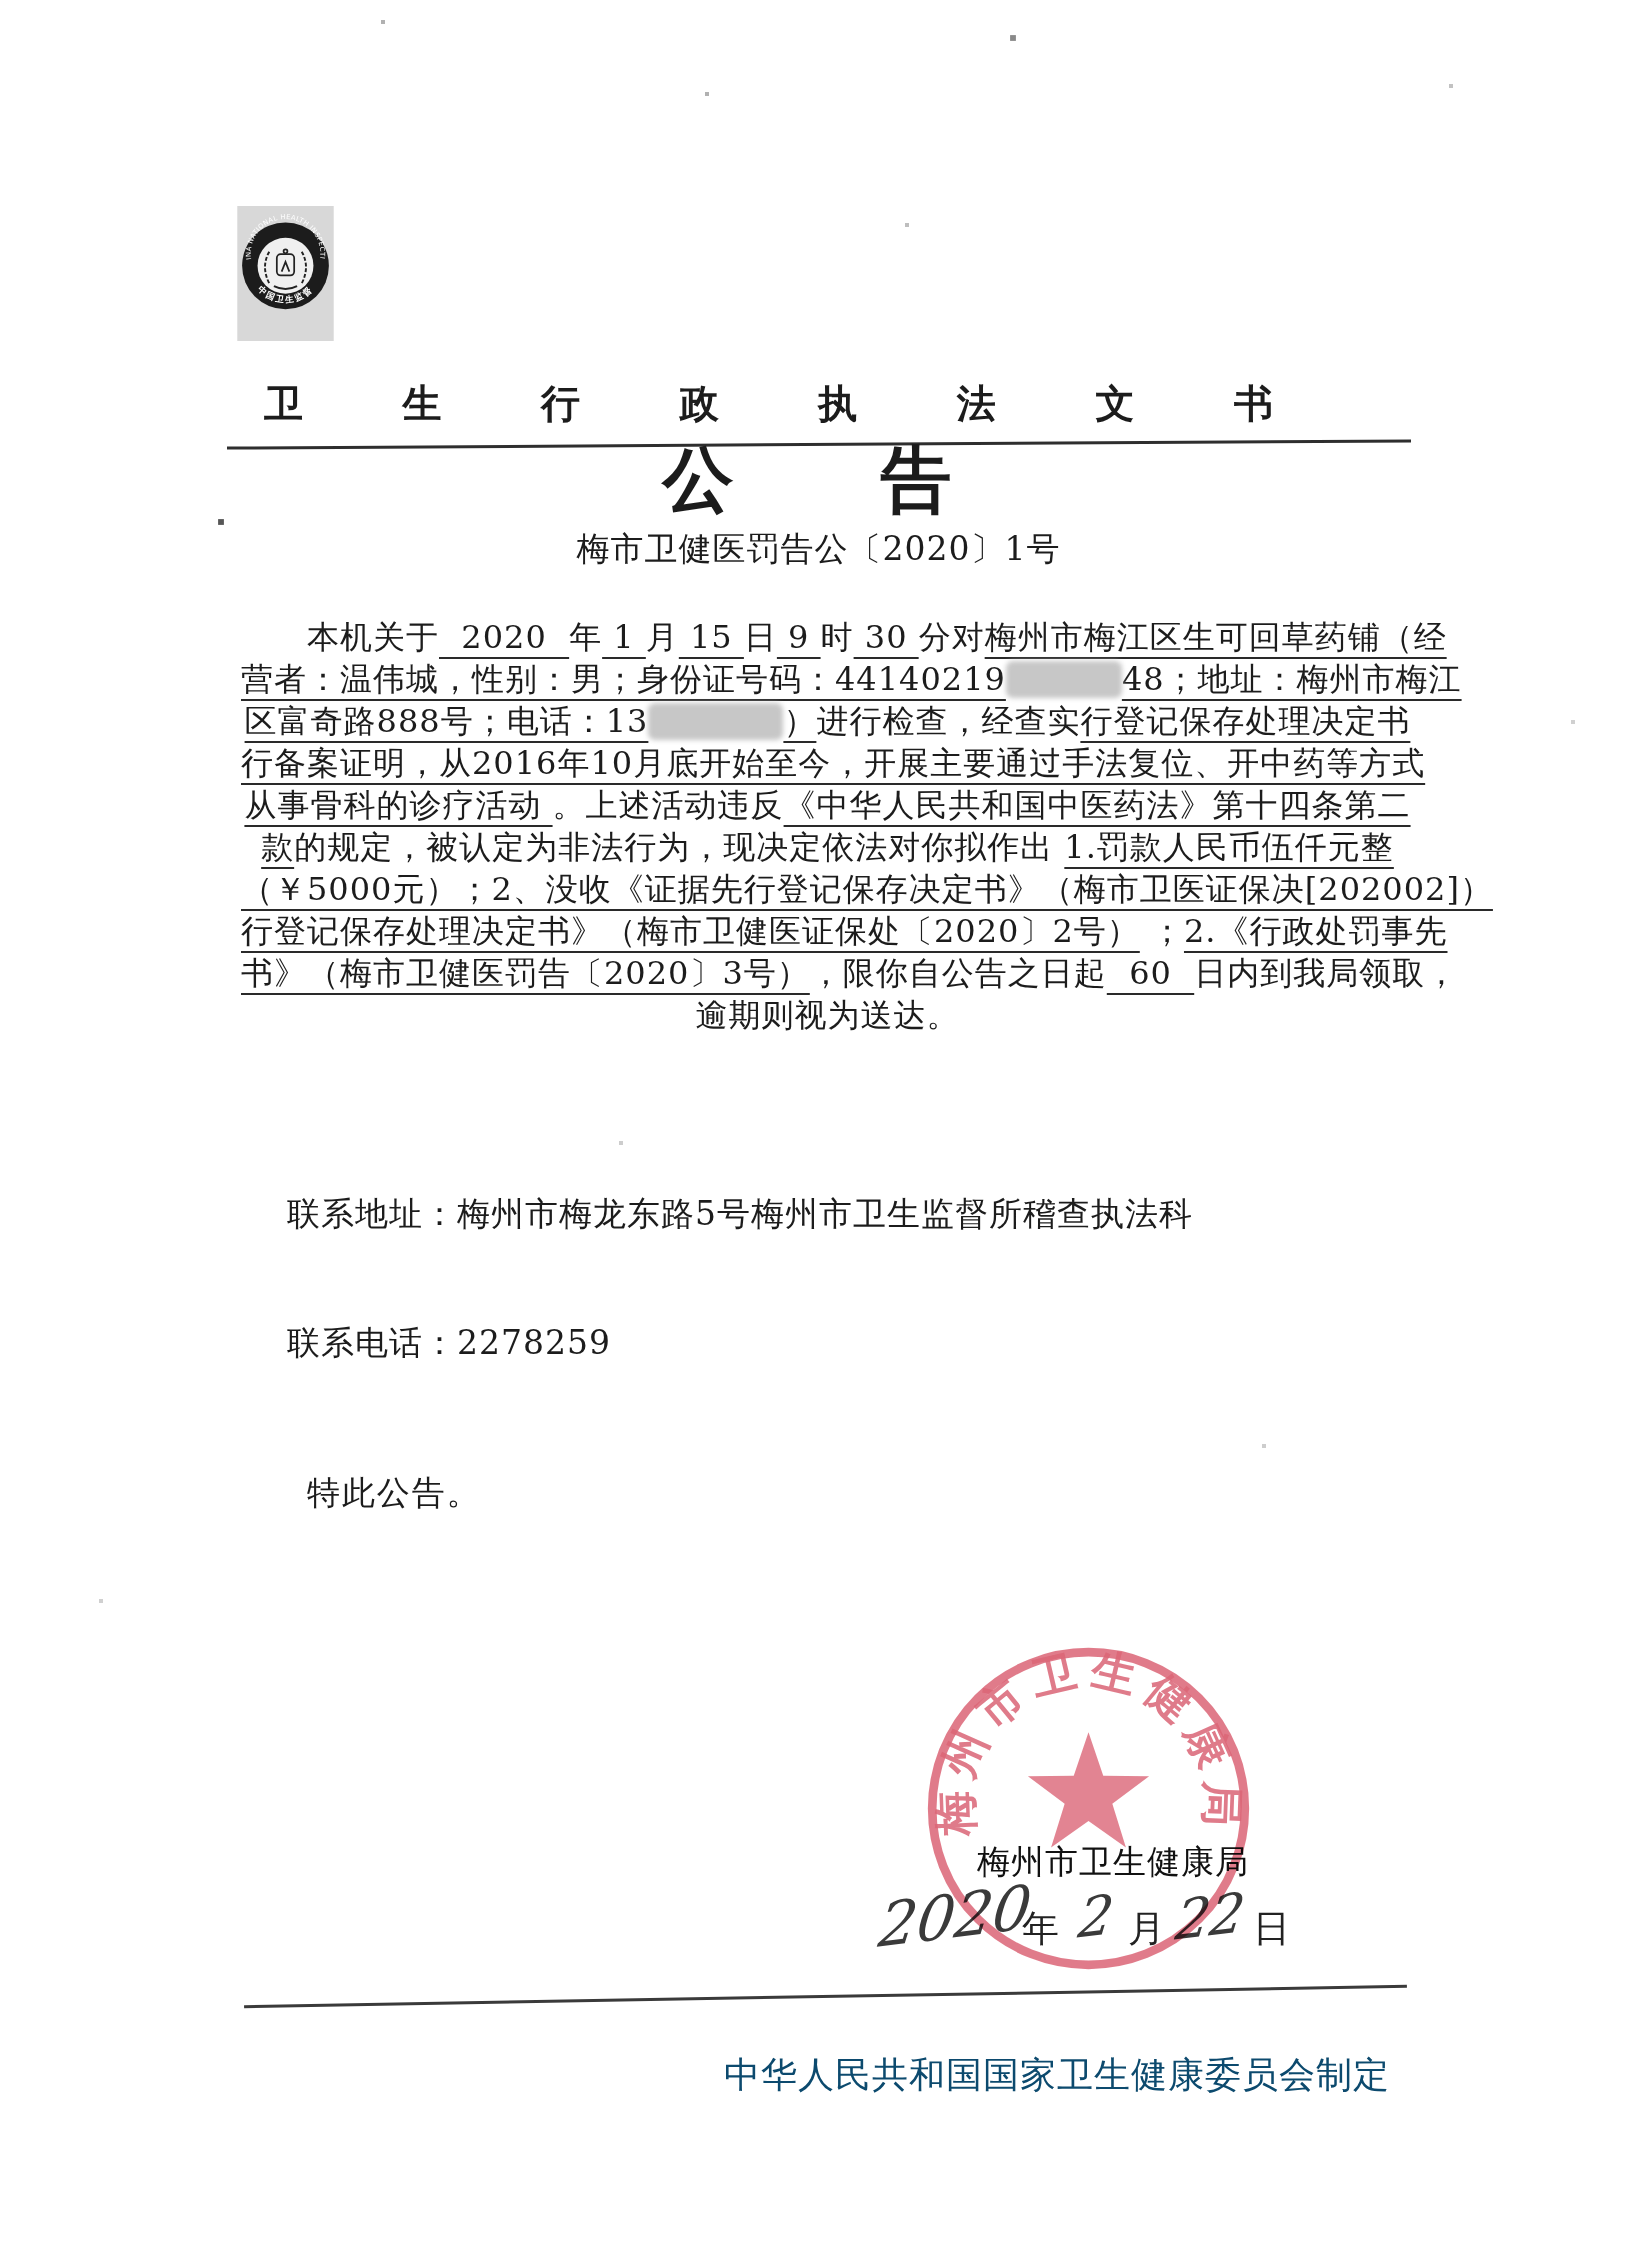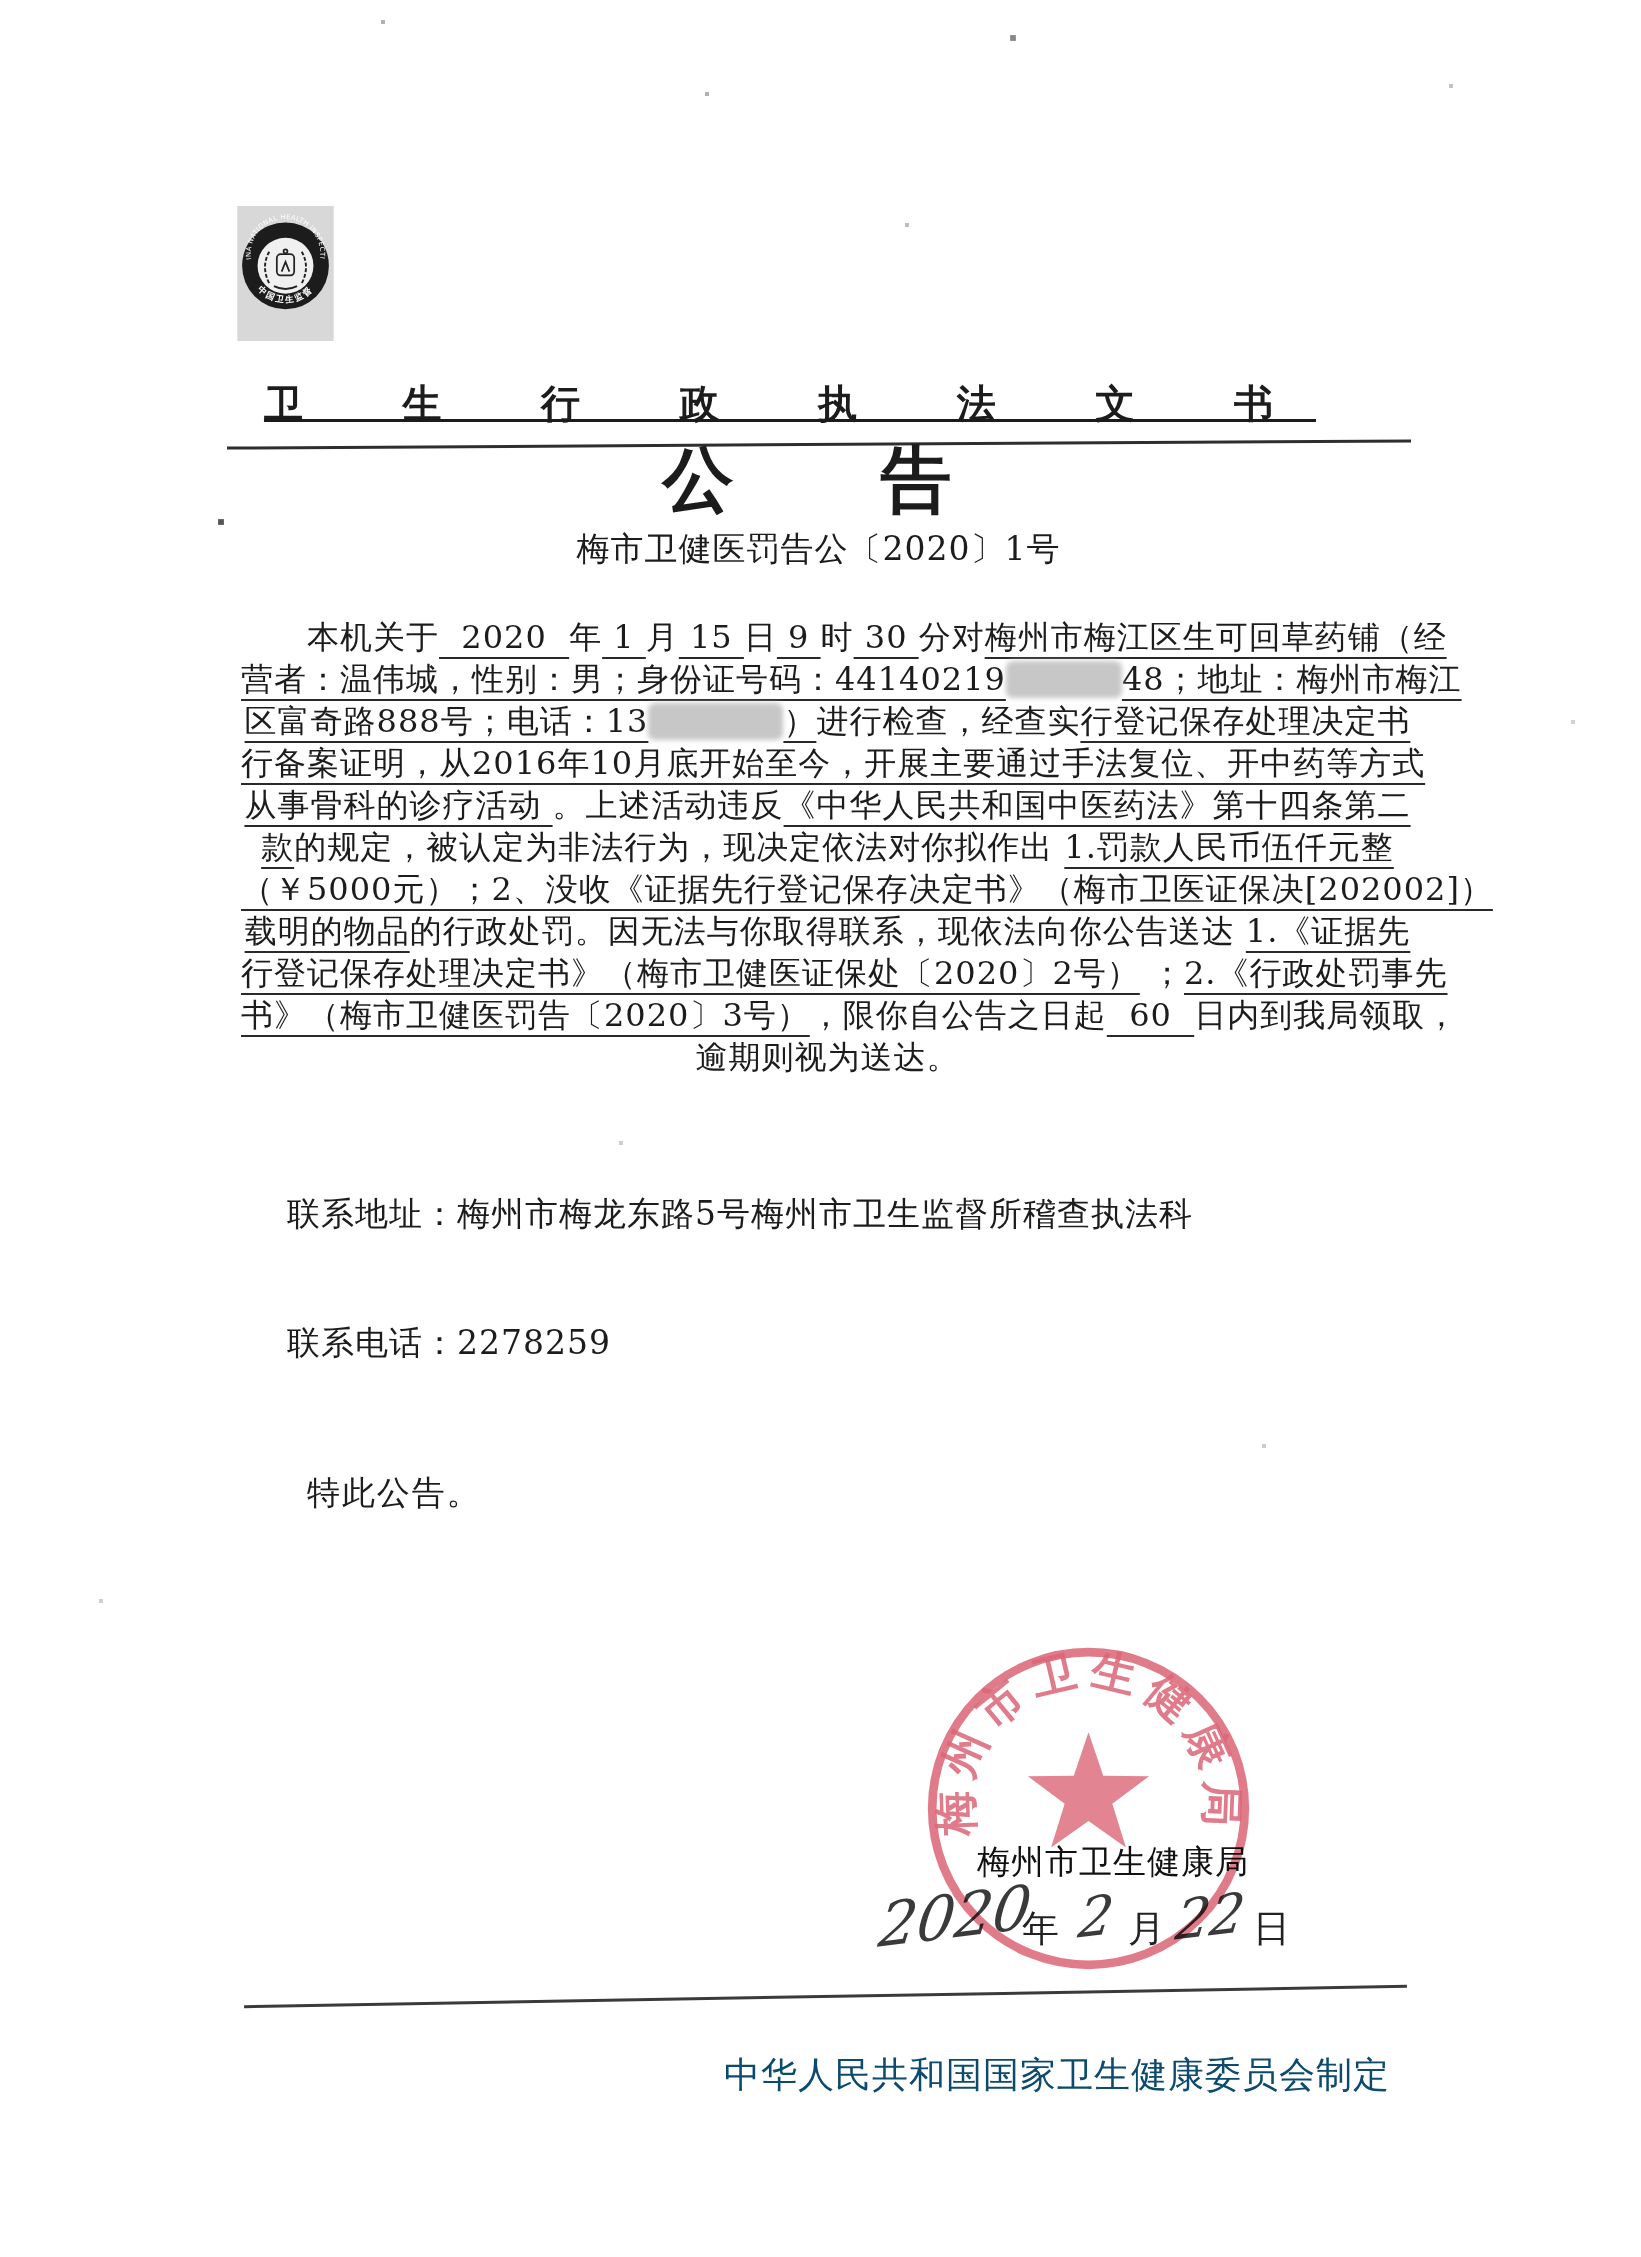--- a/index.html
+++ b/index.html
@@ -10,21 +10,21 @@
   
   #noise{position:absolute;left:0;top:0;width:1.9px;height:1.9px;background:transparent;
     box-shadow:1012px 37px 0 1.9px rgba(40,40,40,.55),706px 93px 0 1px rgba(60,60,60,.4),
     906px 224px 0 1px rgba(70,70,70,.35),220px 521px 0 1.9px rgba(30,30,30,.75),
     620px 1142px 0 1px rgba(90,90,90,.3),1263px 1445px 0 1px rgba(90,90,90,.3),
     100px 1600px 0 1px rgba(100,100,100,.3),1572px 721px 0 1px rgba(100,100,100,.3),
     382px 21px 0 1px rgba(60,60,60,.4),1450px 85px 0 1px rgba(80,80,80,.35);}
   .abs{position:absolute;}
   
   #doc-type-title{left:206px;top:377px;width:1168px;text-align:center;
-    font-size:39px;font-weight:bold;letter-spacing:43px;white-space:pre;text-decoration:underline;}
+    font-size:39px;font-weight:bold;letter-spacing:43px;white-space:pre;}
   #rule-top{left:227px;top:443px;width:1184px;height:2.9px;background:#2e2e2e;transform:rotate(-0.35deg);}
   #notice-title{left:223px;top:442px;width:1168px;display:flex;justify-content:center;gap:147px;
     font-size:71px;font-weight:bold;line-height:75px;}
   #doc-number{left:241px;top:527px;width:1155px;text-align:center;font-size:33px;letter-spacing:1px;}
   
   #body-block{left:241px;top:616px;width:1173px;font-size:32px;line-height:42px;letter-spacing:1px;}
   .line{white-space:pre;height:42px;text-align:center;}
   .u{text-decoration:underline;text-decoration-thickness:2.4px;text-underline-offset:8.7px;text-decoration-color:#2a2a2a;}
   .redact{display:inline-block;height:37px;background:#c7c7c7;border-radius:6.8px;filter:blur(2.9px);
     vertical-align:-7.7px;}
@@ -86,21 +86,20 @@
   <div class="abs" id="doc-number">梅市卫健医罚告公〔2020〕1号</div>
 
   <div class="abs" id="body-block">
       <div class="line"><span class="plain">　　本机关于</span><span class="u">  2020  </span><span class="plain">年</span><span class="u"> 1 </span><span class="plain">月</span><span class="u"> 15 </span><span class="plain">日</span><span class="u"> 9 </span><span class="plain">时</span><span class="u"> 30 </span><span class="plain">分对</span><span class="u">梅州市梅江区生可回草药铺（经</span></div>
       <div class="line"><span class="u">营者：温伟城，性别：男；身份证号码：44140219</span><span class="redact" style="width: 116px;"></span><span class="u">48；地址：梅州市梅江</span></div>
       <div class="line"><span class="u">区富奇路888号；电话：13</span><span class="redact" style="width: 135px;"></span><span class="u">）</span><span class="plain">进行检查，经查实</span><span class="u">行登记保存处理决定书</span></div>
       <div class="line"><span class="u">行备案证明，从2016年10月底开始至今，开展主要通过手法复位、开中药等方式</span></div>
       <div class="line"><span class="u">从事骨科的诊疗活动 </span><span class="plain">。上述活动违反</span><span class="u">《中华人民共和国中医药法》第十四条第二</span></div>
       <div class="line"><span class="u">款</span><span class="plain">的规定，被认定为非法行为，现决定依法对你拟作出 </span><span class="u">1.罚款人民币伍仟元整</span></div>
       <div class="line"><span class="u">（￥5000元）；2、没收《证据先行登记保存决定书》（梅市卫医证保决[202002]）</span></div>
-      <div class="line"><span class="u">载明的物品</span><span class="plain">的行政处罚。因无法与你取得联系，现依法向你公告送达 </span><span class="u">1.《证据先</span></div>
       <div class="line"><span class="u">行登记保存处理决定书》（梅市卫健医证保处〔2020〕2号）</span><span class="plain"> ；</span><span class="u">2.《行政处罚事先</span></div>
       <div class="line"><span class="u">书》（梅市卫健医罚告〔2020〕3号）</span><span class="plain">，限你自公告之日起</span><span class="u">  60  </span><span class="plain">日内到我局领取，</span></div>
       <div class="line"><span class="plain">逾期则视为送达。</span></div>
     </div>
 
   <div class="abs contact-line" style="top:1153px;">
     <span class="lbl">联系地址：</span><span>梅州市梅龙东路5号梅州市卫生监督所稽查执法科</span>
   </div>
   <div class="abs contact-line" style="top:1282px;">
     <span class="lbl">联系电话：</span><span>2278259</span>

